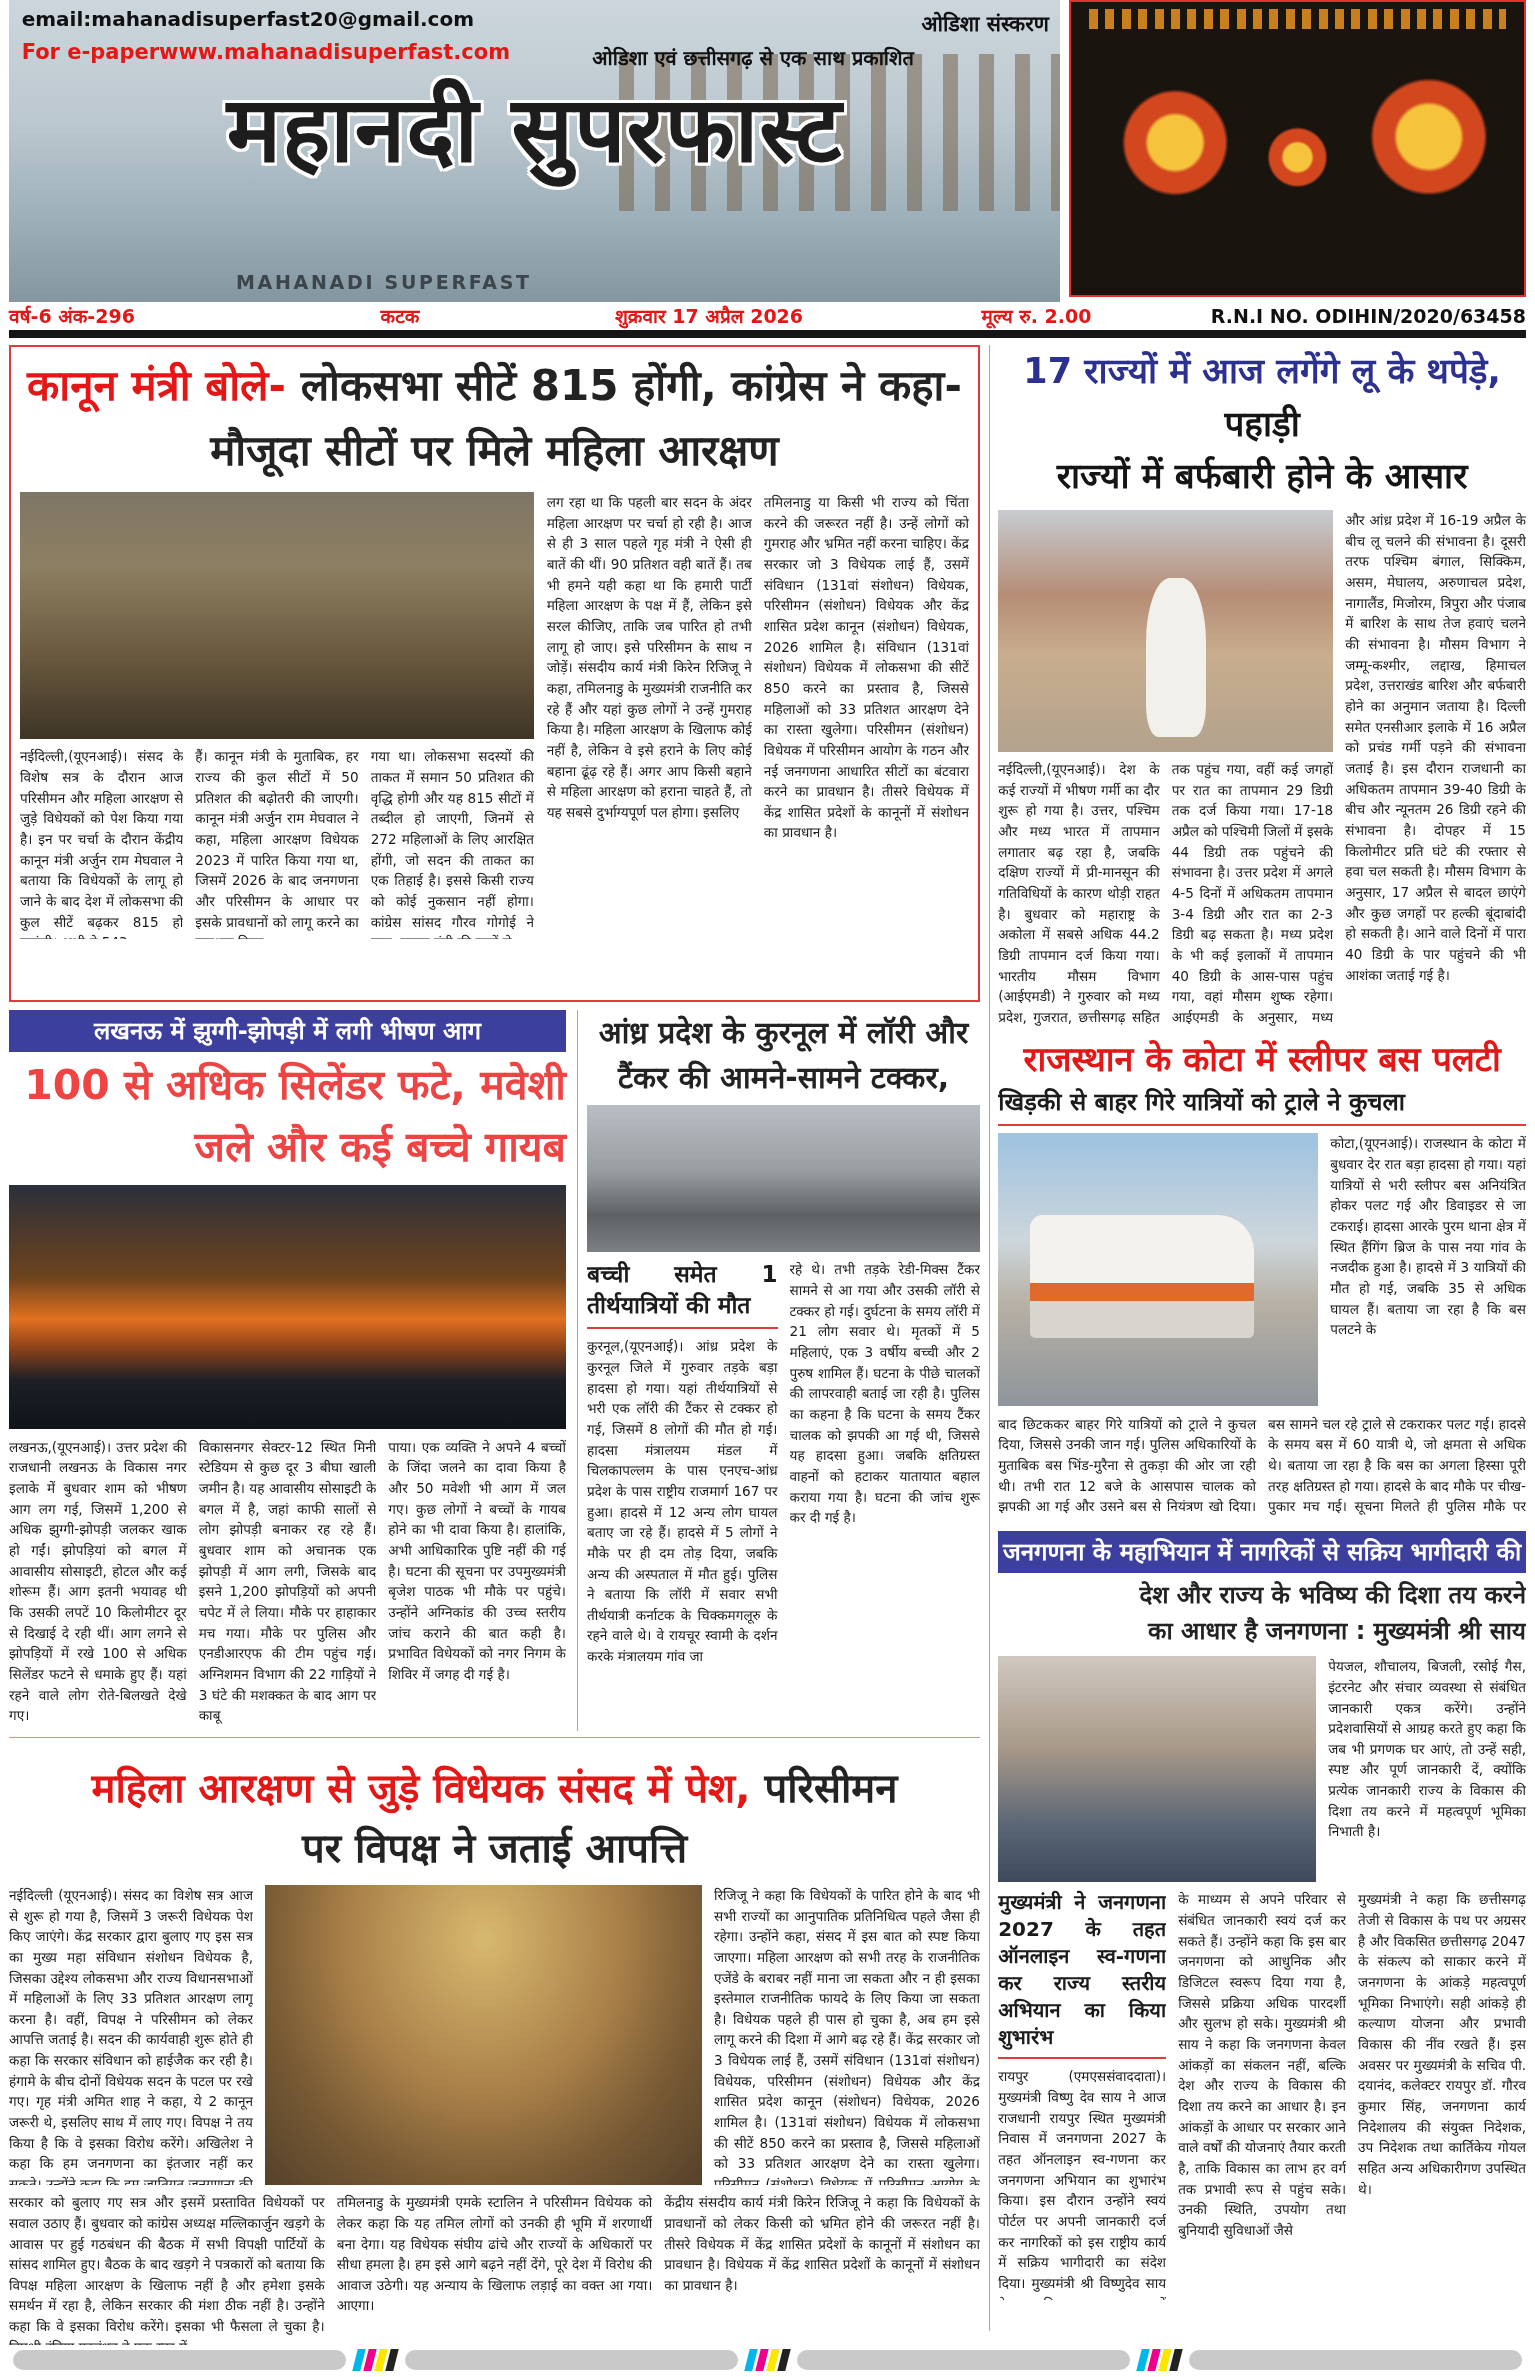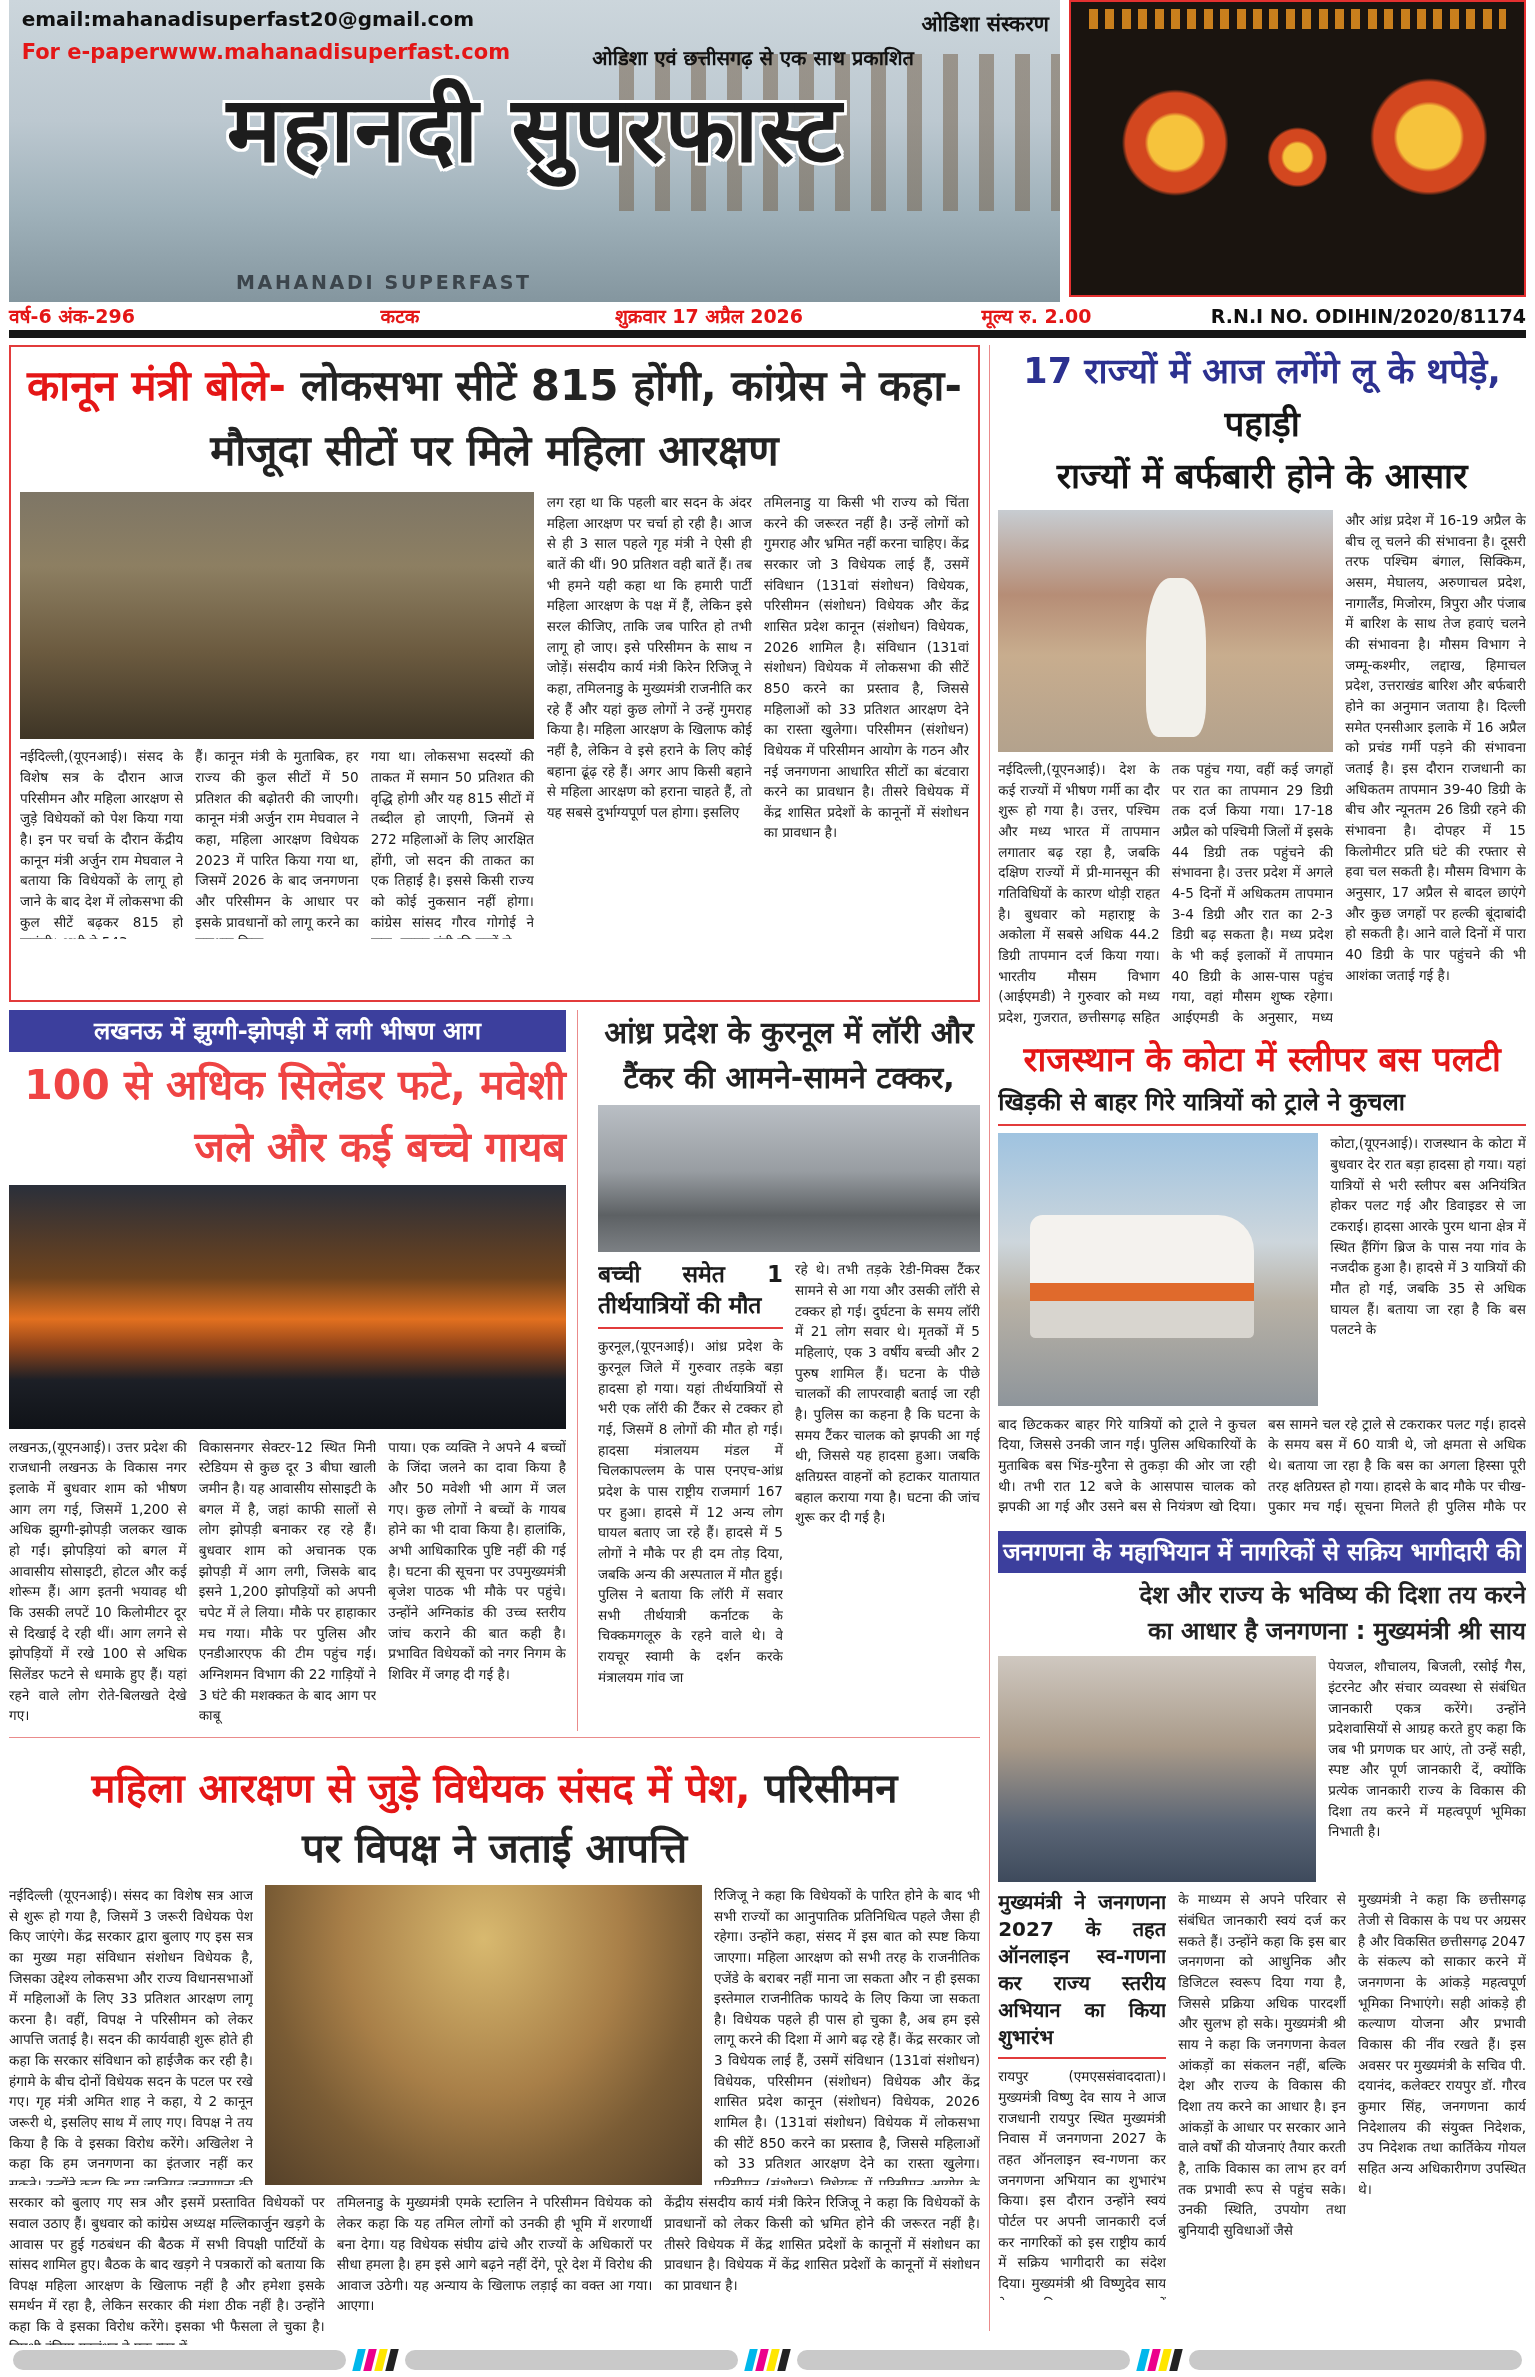--- a/index.html
+++ b/index.html
@@ -51,21 +51,21 @@
   .a1-rightzone { flex:1; display:flex; gap:12px; height:455px; }
   .a1-rightzone .col { flex:1; }
 
   
   .row2 { display:flex; gap:11px; height:728px; border-bottom:1.8px solid #ea8b8b; padding-bottom:5.5px; margin-bottom:5.5px; }
   .fire { width:557px; }
   .kicker { background:#3c3f9d; color:#fff; text-align:center; font-weight:bold; font-size:24px; height:42px; line-height:42px; margin-bottom:3.6px; }
   .fire h2 { text-align:right; font-size:41px; line-height:1.5; font-weight:bold; color:#ef4444; margin-bottom:7.3px; }
   .ph-fire { height:244px; background:linear-gradient(180deg,#2a2f3a 0%,#6e431d 38%,#e2701f 55%,#93451a 66%,#1c1f26 80%,#101318 100%); margin-bottom:7.3px; }
   .fire-cols { height:307px; }
-  .kurnool { flex:1; border-left:1.8px solid #ea8b8b; padding-left:20px; }
+  .kurnool { flex:1; border-left:1.8px solid #ea8b8b; padding-left:9px; }
   .kurnool h2 { text-align:center; font-size:30px; line-height:1.5; font-weight:bold; color:#232323; margin-bottom:5.5px; }
   .ph-truck { height:147px; background:linear-gradient(180deg,#b9bec4 0%,#989da2 45%,#5d6164 75%,#7c8084 100%); margin-bottom:7.3px; }
   .kur-cols { height:491px; }
   .subhead { font-weight:bold; font-size:23px; line-height:1.35; color:#1b1b1b; padding-bottom:5.5px; border-bottom:2.7px solid #e23b3b; margin-bottom:7.3px; }
 
   
   .bills h2 { text-align:center; font-size:40px; line-height:1.5; font-weight:bold; color:#232323; margin-bottom:7.3px;margin-top:20px; }
   .bills-mid { display:flex; gap:12px; height:300px; margin-bottom:7.3px; }
   .bills-mid .colA { width:244px; }
   .ph-hall { width:437px; height:300px; background:radial-gradient(ellipse at 50% 18%,#d8b96f 0%,#a87f48 45%,#7a5c35 70%,#55412a 100%); }
@@ -126,21 +126,21 @@
   <div class="deity">
     <div class="deity-fringe"></div>
   </div>
 </div>
 
 <div class="dateline">
   <span class="dl-issue">वर्ष-6  अंक-296</span>
   <span class="dl-city">कटक</span>
   <span class="dl-date">शुक्रवार    17 अप्रैल   2026</span>
   <span class="dl-price">मूल्य रु. 2.00</span>
-  <span class="dl-rni">R.N.I NO. ODIHIN/2020/81174</span>
+  <span class="dl-rni">R.N.I NO. ODIHIN/2020/63458</span>
 </div>
 
 <div class="main">
 
   <div class="main-left">
 
     <div class="a1">
       <h1>
         <span class="red">कानून मंत्री बोले- </span><span>लोकसभा सीटें 815 होंगी, कांग्रेस ने कहा- मौजूदा सीटों पर मिले महिला आरक्षण</span>
       </h1>

